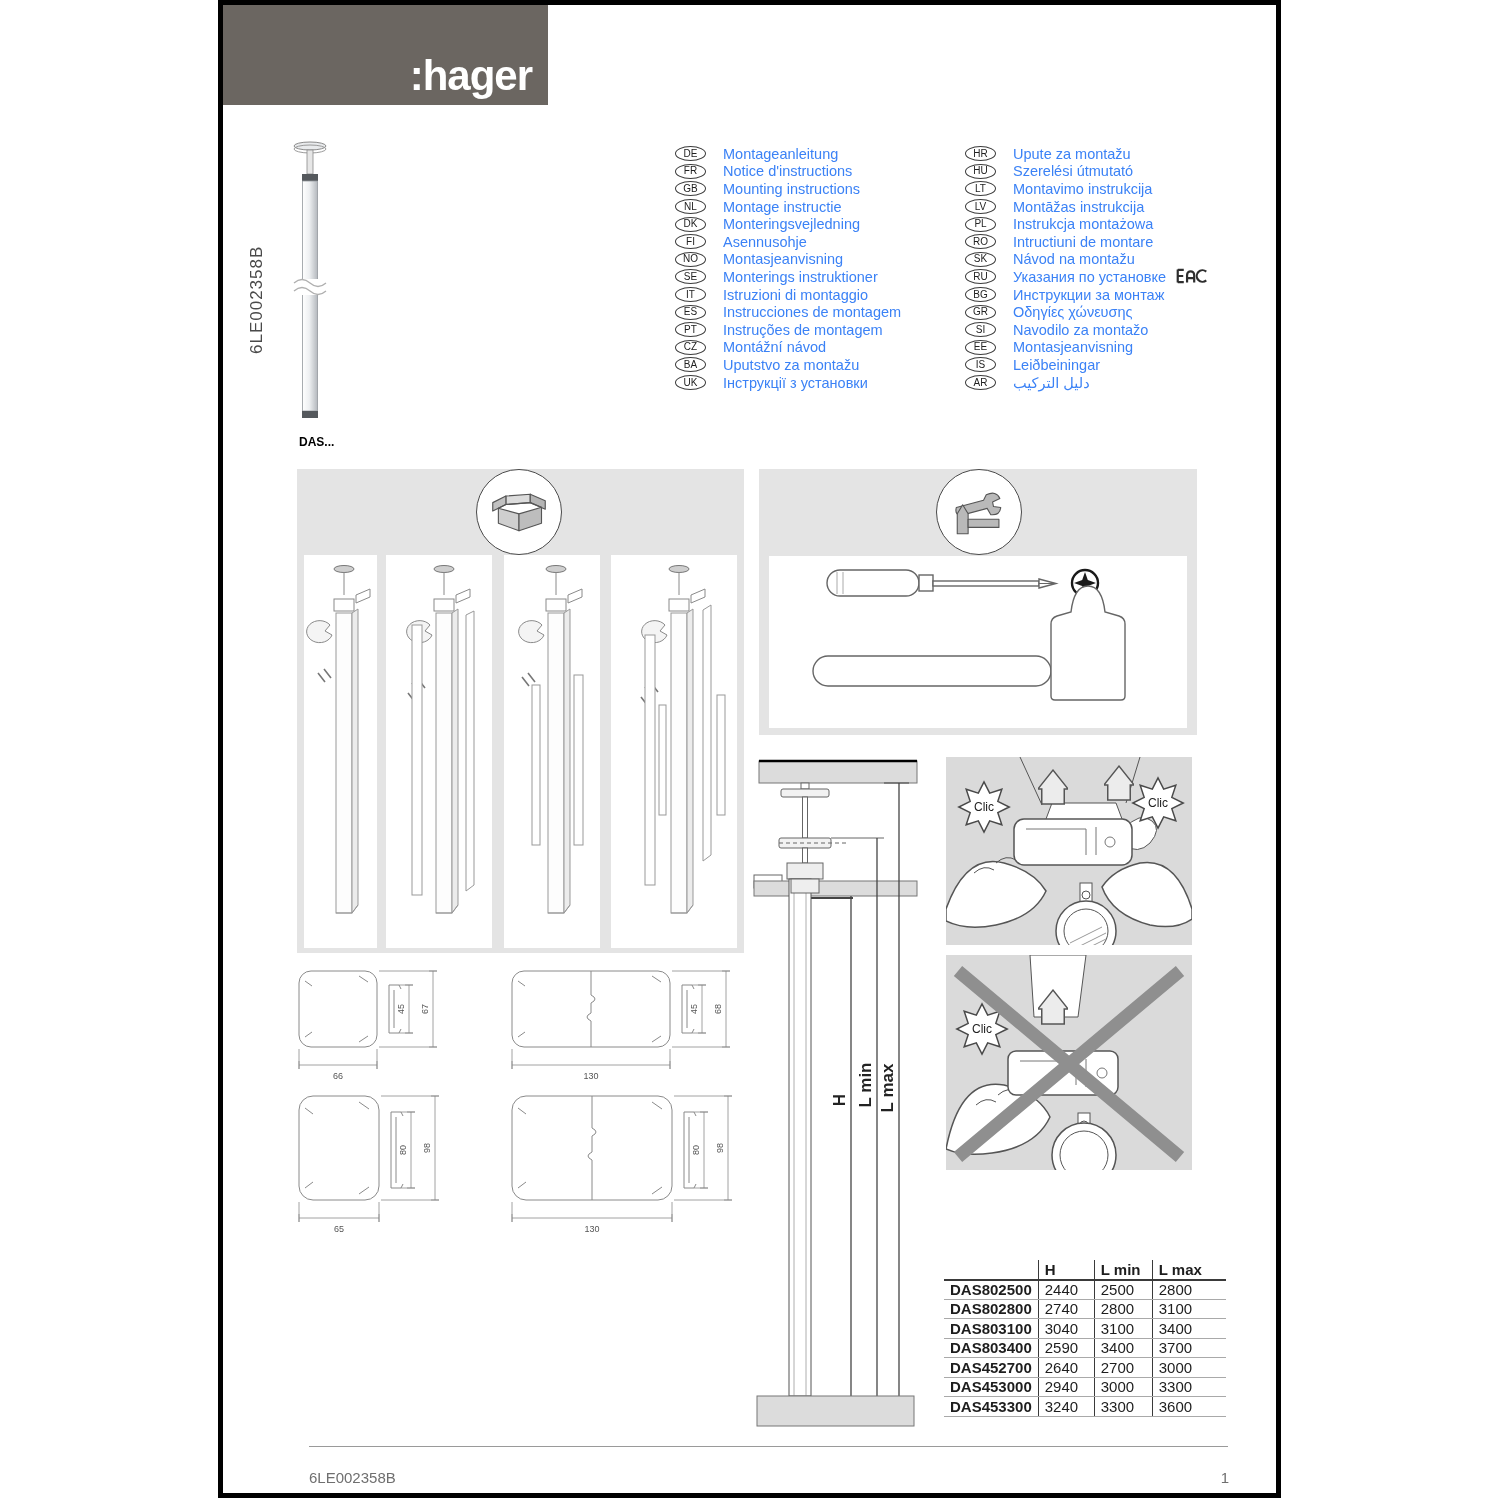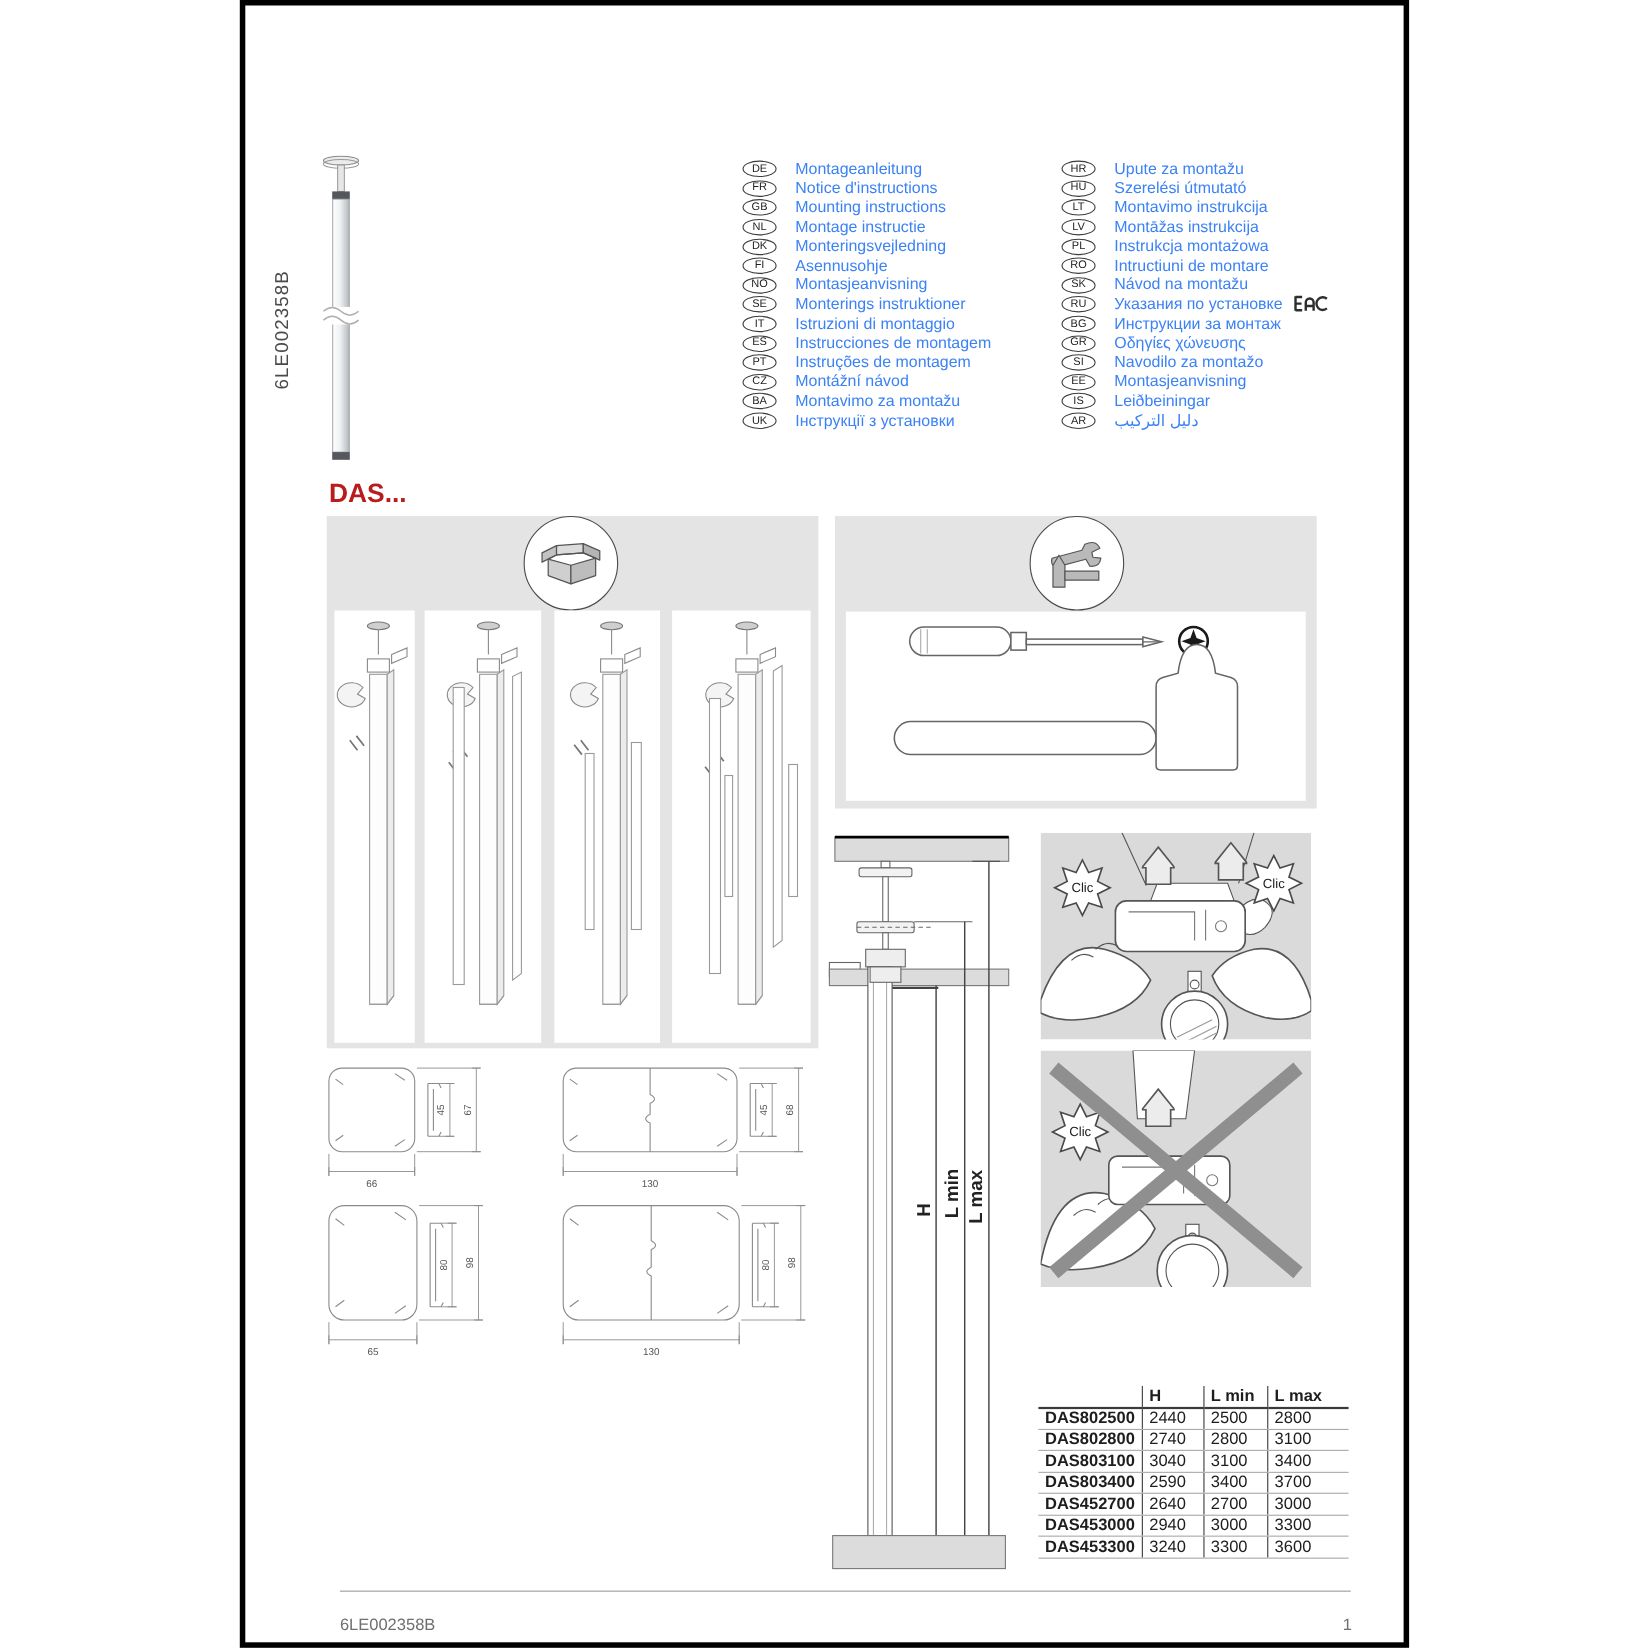--- a/index.html
+++ b/index.html
@@ -25,21 +25,21 @@
   .lang-col { position:absolute; top:140px; width:290px; }
   .lang-col.left { left:452px; }
   .lang-col.right { left:742px; }
   .lang-row { display:flex; align-items:center; height:17.6px; }
   .lang-badge { flex:none; width:31px; height:15px; border:1.4px solid #3c3c3c; border-radius:50%;
     display:inline-flex; align-items:center; justify-content:center;
     font-size:10px; color:#222; margin-right:17px; line-height:1; }
   .lang-label { font-size:14.5px; color:#3b82f6; white-space:nowrap; }
   .eac-logo { position:absolute; left:952px; top:257px; }
 
-  .section-title { position:absolute; left:76px; top:430px; font-size:24px; font-weight:bold; color:#b91c1c; }
+  .section-title { position:absolute; left:76px; top:430px; font-size:12px; font-weight:bold; color:#000000; }
 
   
   .gray-panel { position:absolute; background:#e4e4e4; }
   .panel-left { left:74px; top:464px; width:447px; height:484px; }
   .panel-right { left:536px; top:464px; width:438px; height:266px; }
   .icon-circle { position:absolute; top:0; width:86px; height:86px; border:1.5px solid #4a4a4a;
     border-radius:50%; background:#fff; display:flex; align-items:center; justify-content:center; }
   .panel-left .icon-circle { left:179px; }
   .panel-right .icon-circle { left:177px; }
   .kit-panel { position:absolute; top:86px; height:393px; background:#fff; }
@@ -92,20 +92,23 @@
     </symbol>
     <symbol id="sym-arrow-up" viewBox="0 0 32 38">
       <path d="M4 37 v-16 h-4 l16 -20 16 20 h-4 v16 z" fill="#ececec" stroke="#555" stroke-width="1.6"></path>
     </symbol>
   </defs>
 </svg>
 
 <div class="page-frame">
 <div class="inner">
 
+  <div class="brand-header">
+    <span class="brand-logo">:hager</span>
+  </div>
 
   <svg class="pole-fig" viewBox="0 0 100 295">
     <ellipse cx="35" cy="13" rx="16" ry="4" fill="#e9ebed" stroke="#8a8a8a"></ellipse>
     <ellipse cx="35" cy="16" rx="16" ry="4" fill="none" stroke="#9a9a9a"></ellipse>
     <rect x="32" y="17" width="6" height="24" fill="#e6e6e6" stroke="#8a8a8a" stroke-width="0.8"></rect>
     <rect x="27" y="41" width="16" height="7" fill="#54585c"></rect>
     <rect x="27.5" y="48" width="15" height="230" fill="url(#polegrad)" stroke="#93989d" stroke-width="0.8"></rect>
     <rect x="27" y="278" width="16" height="7" fill="#54585c"></rect>
     <rect x="19" y="146" width="32" height="16" fill="#ffffff"></rect>
     <path d="M19 150 q8 -7 16 0 t16 0" stroke="#b0b0b0" stroke-width="1.3" fill="none"></path>
@@ -157,21 +160,21 @@
     <div class="lang-row">
           <span class="lang-badge">PT</span>
           <span class="lang-label">Instruções de montagem</span>
         </div>
     <div class="lang-row">
           <span class="lang-badge">CZ</span>
           <span class="lang-label">Montážní návod</span>
         </div>
     <div class="lang-row">
           <span class="lang-badge">BA</span>
-          <span class="lang-label">Montavimo za montažu</span>
+          <span class="lang-label">Uputstvo za montažu</span>
         </div>
     <div class="lang-row">
           <span class="lang-badge">UK</span>
           <span class="lang-label">Інструкції з установки</span>
         </div>
   </div>
 
   <div class="lang-col right">
     <div class="lang-row">
           <span class="lang-badge">HR</span>

